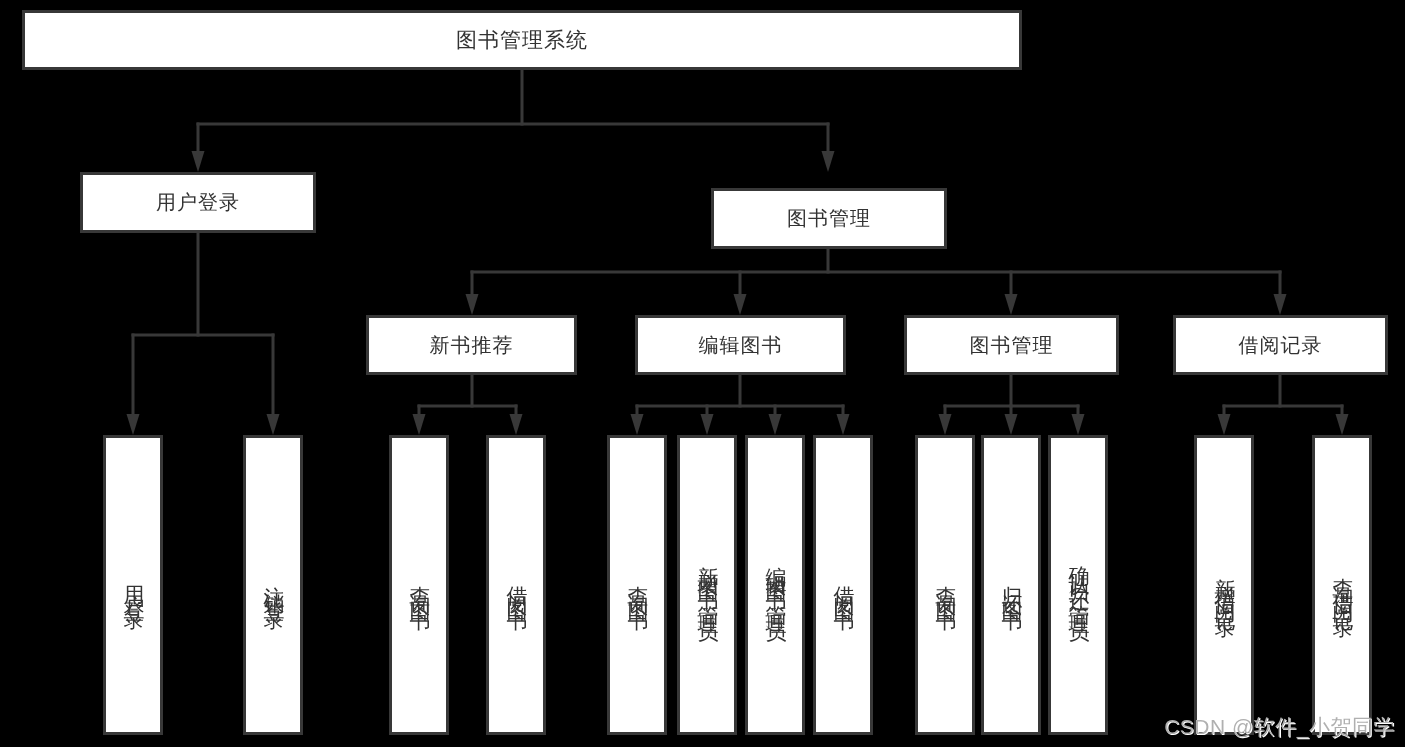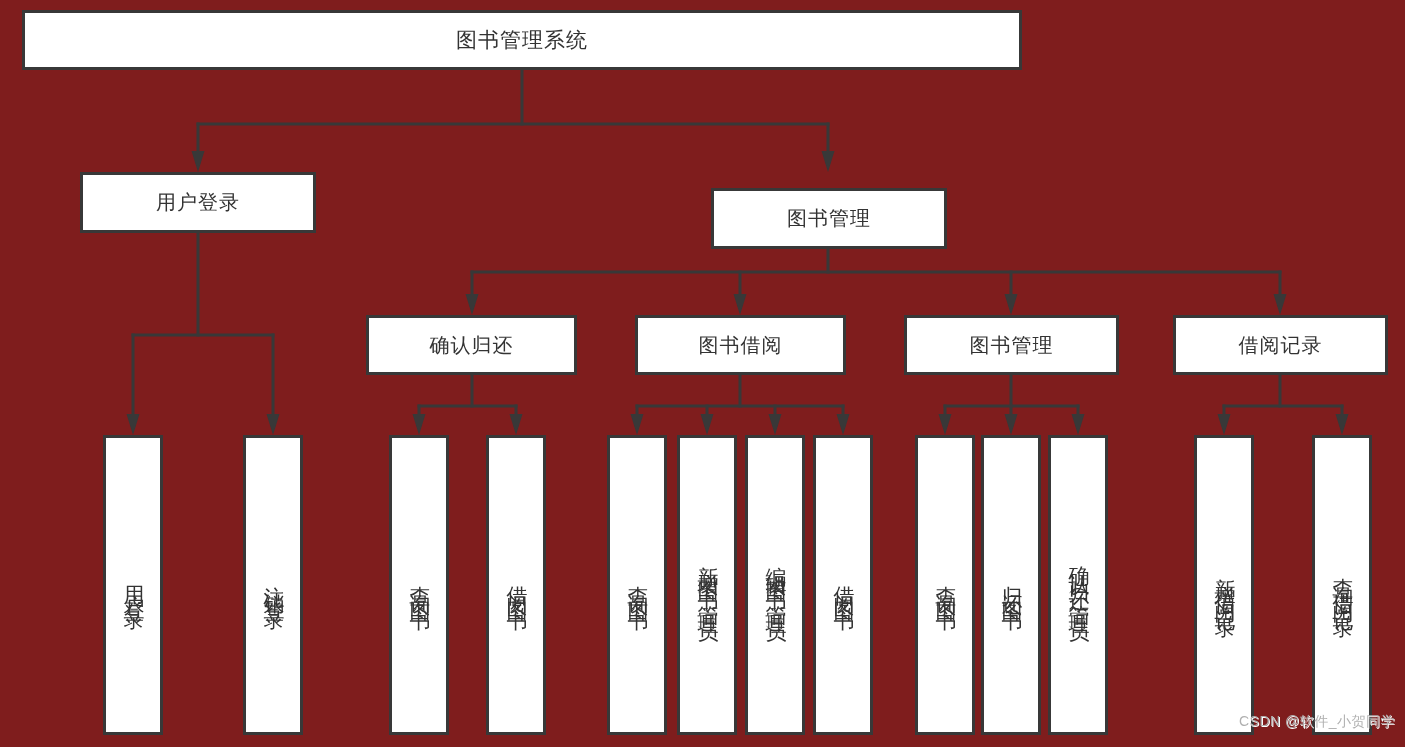--- a/index.html
+++ b/index.html
@@ -1,20 +1,20 @@
 <!DOCTYPE html>
 <html><head>
 <meta charset="utf-8">
 <style>
   html, body { margin: 0; padding: 0; background: #ffffff; }
   #stage {
     position: relative;
     width: 1405px;
     height: 747px;
-    background: #7f1d1d;
+    background: #000000;
     font-family: "Liberation Sans", "DejaVu Sans", sans-serif;
     overflow: hidden;
   }
   #connector-layer {
     position: absolute;
     left: 0; top: 0;
     width: 1405px; height: 747px;
   }
   .node {
     position: absolute;
@@ -44,21 +44,21 @@
     text-align: center;
     line-height: 52px;
     font-size: 21px;
     letter-spacing: 8px;
     white-space: nowrap;
   }
   #watermark {
     position: absolute;
     right: 10px;
     top: 713px;
-    font-size: 14px;
+    font-size: 21px;
     color: #b0b0b0;
     letter-spacing: 0.5px;
     text-shadow: 1px 1px 0 #ffffff;
     z-index: 5;
   }
 </style>
 </head>
 <body>
 
 <div id="stage">
@@ -125,22 +125,22 @@
       <polygon points="1217.5,414 1230.5,414 1224,435"></polygon>
       <polygon points="1335.5,414 1348.5,414 1342,435"></polygon>
     </g>
   </svg>
 
   <div class="node root" style="left:22px; top:10px; width:1000px; height:60px;">图书管理系统</div>
 
   <div class="node" style="left:80px; top:172px; width:236px; height:61px;">用户登录</div>
   <div class="node" style="left:711px; top:188px; width:236px; height:61px;">图书管理</div>
 
-  <div class="node" style="left:366px; top:315px; width:211px; height:60px;">确认归还</div>
-  <div class="node" style="left:635px; top:315px; width:211px; height:60px;">图书借阅</div>
+  <div class="node" style="left:366px; top:315px; width:211px; height:60px;">新书推荐</div>
+  <div class="node" style="left:635px; top:315px; width:211px; height:60px;">编辑图书</div>
   <div class="node" style="left:904px; top:315px; width:215px; height:60px;">图书管理</div>
   <div class="node" style="left:1173px; top:315px; width:215px; height:60px;">借阅记录</div>
 
   <div class="leaf" style="left:103px;">用户登录</div>
   <div class="leaf" style="left:243px;">注销登录</div>
 
   <div class="leaf" style="left:389px;">查询图书</div>
   <div class="leaf" style="left:486px;">借阅图书</div>
 
   <div class="leaf" style="left:607px;">查询图书</div>

